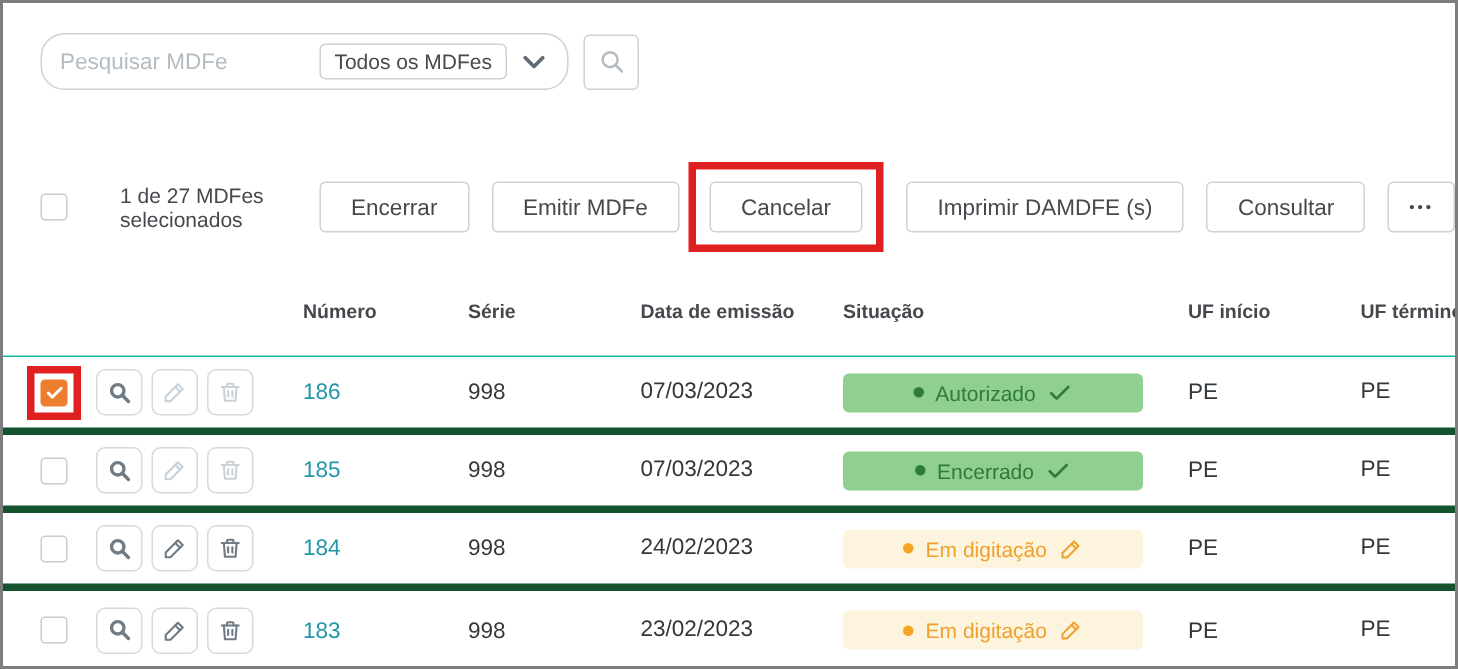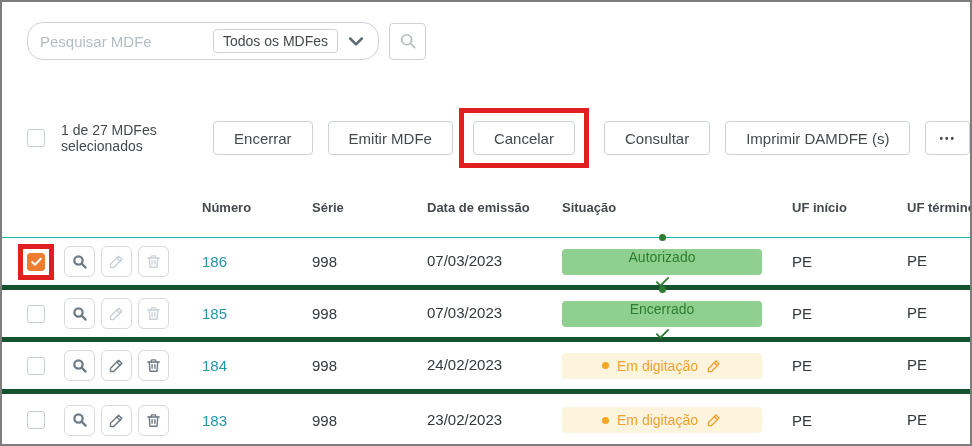--- a/index.html
+++ b/index.html
@@ -46,21 +46,21 @@
 
   
   .toolbar { display: flex; align-items: center; padding-left: 25px; margin-top: 48px; height: 60px; }
   .checkbox {
     width: 18px; height: 18px;
     border: 1px solid #c6cdd3; border-radius: 3px;
     background: #fff; display: inline-flex; align-items: center; justify-content: center;
     cursor: pointer; flex: none;
   }
   .checkbox.checked { background: #ED7D31; border-color: #ED7D31; color: #fff; }
-  .sel-text { font-size: 14px; color: #45494d; margin: 0 0 0 16px; }
+  .sel-text { font-size: 14px; color: #45494d; margin: 0 0 0 35px; }
   .btn {
     height: 34px; padding: 0 20px;
     border: 1px solid #ccd2d7; border-radius: 4px;
     background: #fff; color: #45494d;
     font: 15px "Liberation Sans", sans-serif;
     cursor: pointer; white-space: nowrap;
   }
   .toolbar .btn { margin-left: 15px; }
   .red-box-btn {
     border: 5px solid #E02020; padding: 8px 9px;
@@ -97,21 +97,21 @@
   }
   .action-btn.disabled { color: #c9d2d8; cursor: default; }
   .num-link { color: #2196A8; text-decoration: none; cursor: pointer; }
 
   .badge {
     width: 200px; height: 26px; border-radius: 4px;
     display: flex; align-items: center; justify-content: center; gap: 8px;
     font-size: 14px;
   }
   .badge .dot { width: 7px; height: 7px; border-radius: 50%; flex: none; }
-  .badge.green { background: #8FCF90; color: #2E7D33; flex-direction: column; }
+  .badge.green { background: #8FCF90; color: #2E7D33; }
   .badge.green .dot { background: #2E7D33; }
   .badge.yellow { background: #FCF4DC; color: #EFA02F; }
   .badge.yellow .dot { background: #F5A623; }
   .badge svg { flex: none; }
 </style>
 </head>
 <body>
 
 <div class="frame">
 
@@ -136,22 +136,22 @@
   </div>
 
   <div class="toolbar">
     <span class="checkbox"></span>
     <span class="sel-text">1 de 27 MDFes selecionados</span>
     <button class="btn">Encerrar</button>
     <button class="btn">Emitir MDFe</button>
     <span class="red-box-btn">
       <button class="btn">Cancelar</button>
     </span>
+    <button class="btn">Imprimir DAMDFE (s)</button>
     <button class="btn">Consultar</button>
-    <button class="btn">Imprimir DAMDFE (s)</button>
     <button class="btn btn-more">•••</button>
   </div>
 
   <div class="table">
 
     <div class="tr thead">
       <div class="c1"></div>
       <div class="c2"></div>
       <div class="c3">Número</div>
       <div class="c4">Série</div>

